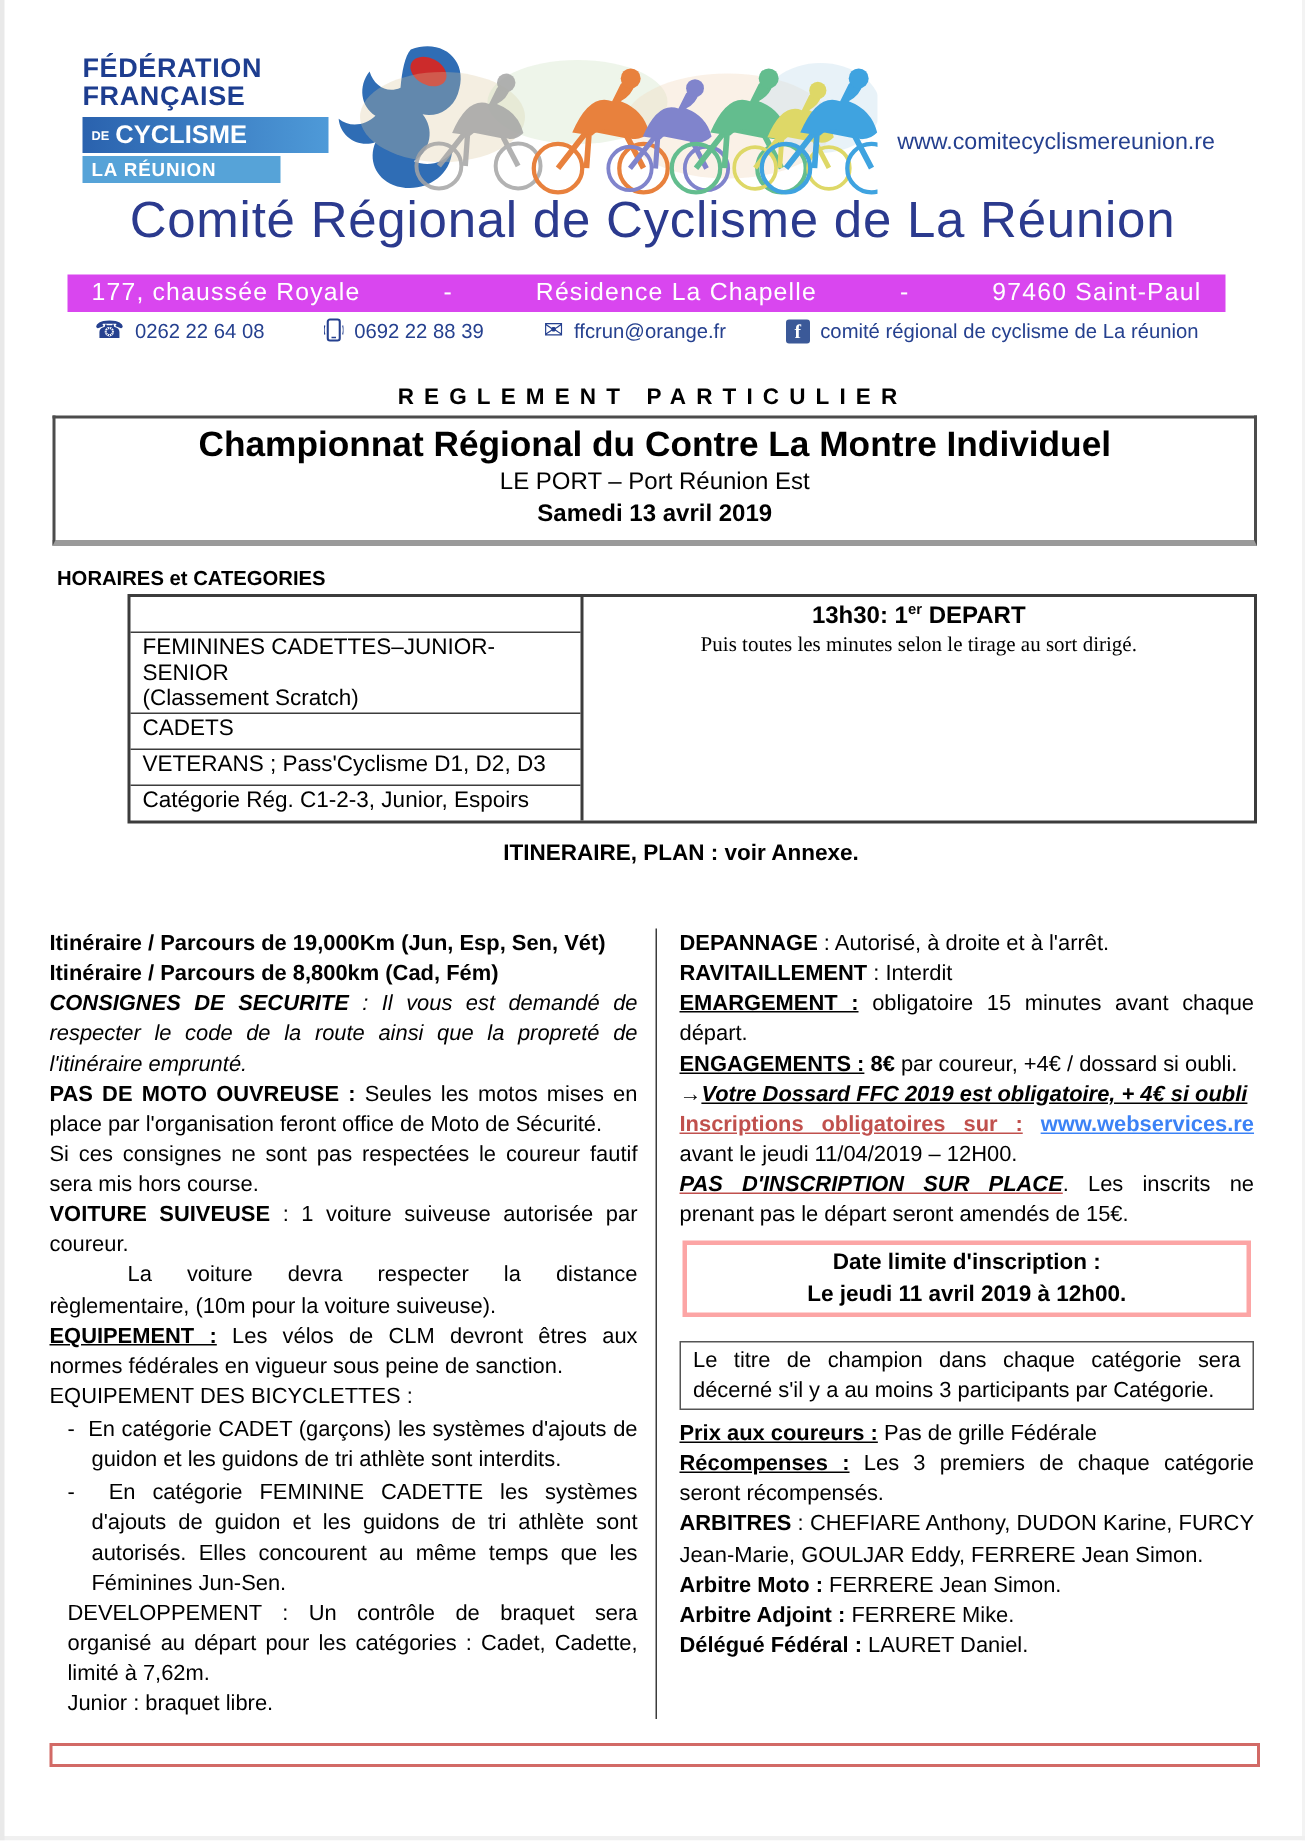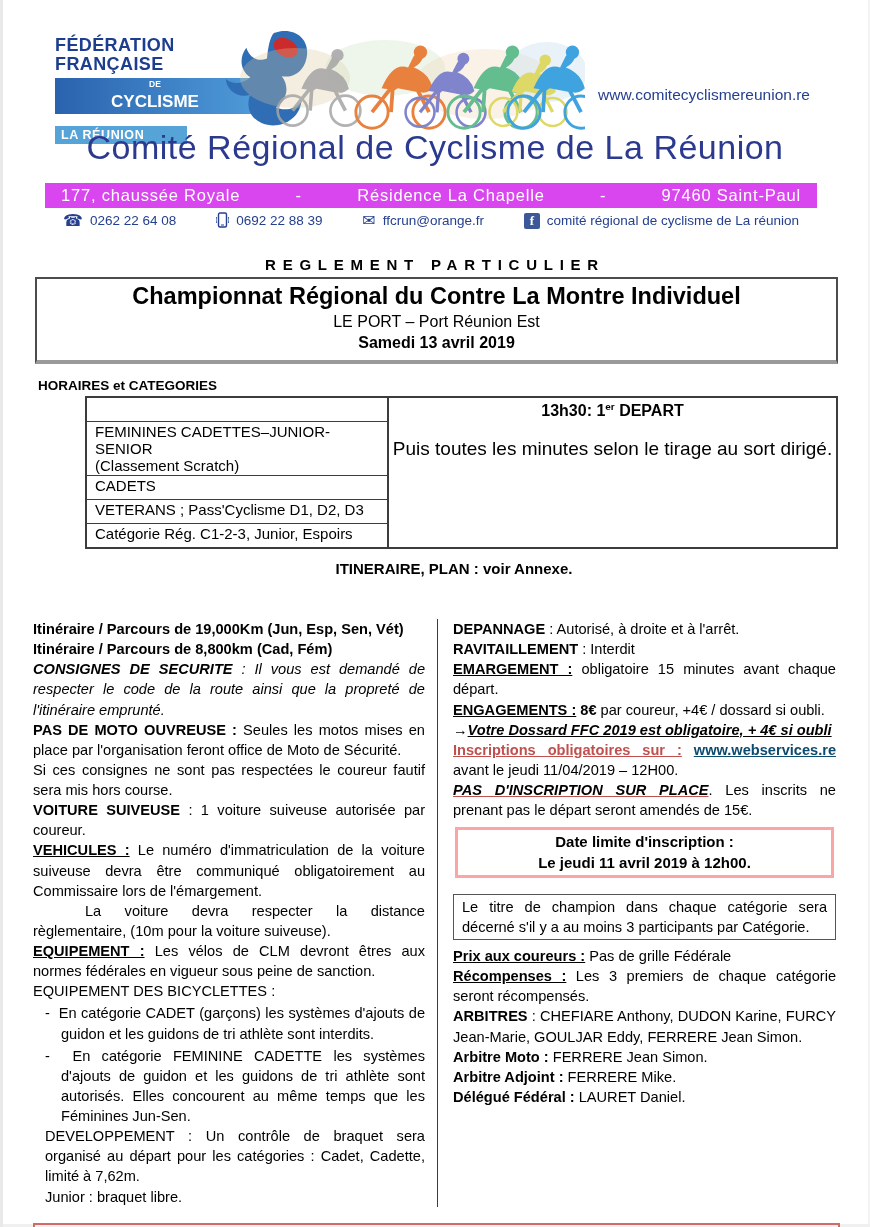--- a/index.html
+++ b/index.html
@@ -4,31 +4,31 @@
 <style>
   html,body{margin:0;padding:0;background:#ffffff;}
   .page{position:relative;width:870px;height:1227px;background:#fff;overflow:hidden;
         font-family:"Liberation Sans","DejaVu Sans",sans-serif;color:#000;
         box-shadow:inset 3px 0 0 #e9e9e9, inset 0 -3px 0 #f0f0f0, inset -2px 0 0 #f3f3f3;}
   
   .b{font-weight:bold}.i{font-style:italic}.bi{font-weight:bold;font-style:italic}
   .u{text-decoration:underline}
   .red{color:#c0504d}
   .redu{text-decoration-color:#c0504d}
-  .link{color:#0c4a6e;text-decoration:underline;font-weight:bold}
+  .link{color:#3b82f6;text-decoration:underline;font-weight:bold}
   .sup{vertical-align:super;font-size:0.62em}
   .arrow{font-weight:bold}
   
   .header{position:relative;height:248px;}
   .logo{position:absolute;left:55px;top:36px;width:210px;}
   .logo-fed{color:#1d3d8f;font-weight:bold;font-size:18px;line-height:1.08;letter-spacing:.4px;}
   .logo-cyc{margin-top:3px;width:152px;background:linear-gradient(90deg,#2a62ae,#4e9ad8);
-            color:#fff;font-weight:bold;font-size:17px;padding:2px 24px;display:flex;align-items:center;gap:4px;flex-direction:column;}
+            color:#fff;font-weight:bold;font-size:17px;padding:2px 6px;display:flex;align-items:center;gap:4px;}
   .logo-cyc .de{font-size:8.5px;line-height:1;}
-  .logo-run{margin-top:12px;width:120px;background:#56a3d8;color:#fff;font-weight:bold;
+  .logo-run{margin-top:2px;width:120px;background:#56a3d8;color:#fff;font-weight:bold;
             font-size:12.5px;padding:2px 6px;letter-spacing:.6px;}
   .swoosh{position:absolute;left:158px;top:-12px;width:108px;height:122px;}
   .riders{position:absolute;left:235px;top:36px;width:350px;height:108px;}
   .website{position:absolute;right:60px;top:86px;font-size:15.5px;color:#25408f;}
   .main-title{position:absolute;left:0;right:0;top:128px;text-align:center;
               font-size:34px;color:#2b3a8e;letter-spacing:.5px;}
   .addr-bar{position:absolute;left:45px;right:53px;top:183px;height:25px;background:#d946ef;
             color:#fff;font-size:16.5px;letter-spacing:.8px;display:flex;align-items:center;
             justify-content:space-between;padding:0 16px;}
   .contacts{position:absolute;left:45px;right:53px;top:212px;display:flex;align-items:center;
@@ -45,21 +45,21 @@
   .event-loc{font-size:16px;margin-top:3px;}
   .event-date{font-size:16px;font-weight:bold;margin-top:3px;}
   
   .hor-label{margin:14px 0 3px 38px;font-weight:bold;font-size:13.5px;}
   .htable{display:flex;margin:0 32px 0 85px;border:2px solid #3c3c3c;}
   .hleft{width:300px;border-right:2px solid #3c3c3c;}
   .hrow{border-bottom:1.5px solid #3c3c3c;padding:1px 8px;font-size:15px;white-space:pre-line;min-height:21px;}
   .hrow:last-child{border-bottom:none;}
   .hright{flex:1;text-align:center;padding-top:3px;}
   .depart-head{font-size:16px;font-weight:bold;}
-  .depart-note{font-size:19px;margin-top:18px;}
+  .depart-note{font-size:14px;margin-top:3px;font-family:Liberation Serif, serif;}
   .itin{margin:11px 0 0 38px;font-size:15px;}
   
   .cols{display:flex;margin:42px 34px 0 33px;font-size:14.6px;line-height:1.38;}
   .col-left{width:392px;padding-right:12px;border-right:1.2px solid #3c3c3c;}
   .col-right{flex:1;padding-left:15px;}
   .cols p{margin:0;text-align:justify;}
   p.indent{text-indent:52px;}
   p.bullet{padding-left:28px;text-indent:-16px;margin-top:2px;}
   p.ind8{padding-left:12px;}
   .deadline-box{border:3px solid #fca5a5;margin:7px 2px 16px 2px;text-align:center;
@@ -178,21 +178,20 @@
   <p class="itin" style="margin:11px 0 0 38px;text-align:center;"><span class="b">ITINERAIRE, PLAN : voir Annexe.</span></p>
 
   <div class="cols">
     <div class="col-left">
       <p><span class="b">Itinéraire / Parcours de 19,000Km (Jun, Esp, Sen, Vét)</span></p>
       <p><span class="b">Itinéraire / Parcours de 8,800km (Cad, Fém)</span></p>
       <p><span class="bi">CONSIGNES DE SECURITE</span><span class="i"> : Il vous est demandé de respecter le code de la route ainsi que la propreté de l'itinéraire emprunté.</span></p>
       <p><span class="b">PAS DE MOTO OUVREUSE : </span><span>Seules les motos mises en place par l'organisation feront office de Moto de Sécurité.</span></p>
       <p><span>Si ces consignes ne sont pas respectées le coureur fautif sera mis hors course.</span></p>
       <p><span class="b">VOITURE SUIVEUSE</span><span> : 1 voiture suiveuse autorisée par coureur.</span></p>
-      <p><span class="b u">VEHICULES :</span><span> Le numéro d'immatriculation de la voiture suiveuse devra être communiqué obligatoirement au Commissaire lors de l'émargement.</span></p>
       <p class="indent"><span>La voiture devra respecter la distance règlementaire, (10m pour la voiture suiveuse).</span></p>
       <p><span class="b u">EQUIPEMENT :</span><span> Les vélos de CLM devront êtres aux normes fédérales en vigueur sous peine de sanction.</span></p>
       <p><span>EQUIPEMENT DES BICYCLETTES :</span></p>
       <p class="bullet"><span>-&nbsp;&nbsp;En catégorie CADET (garçons) les systèmes d'ajouts de guidon et les guidons de tri athlète sont interdits.</span></p>
       <p class="bullet"><span>-&nbsp;&nbsp;En catégorie FEMININE CADETTE les systèmes d'ajouts de guidon et les guidons de tri athlète sont autorisés. Elles concourent au même temps que les Féminines Jun-Sen.</span></p>
       <p class="ind8"><span>DEVELOPPEMENT : Un contrôle de braquet sera organisé au départ pour les catégories : Cadet, Cadette, limité à 7,62m.</span></p>
       <p class="ind8"><span>Junior : braquet libre.</span></p>
     </div>
 
     <div class="col-right">

